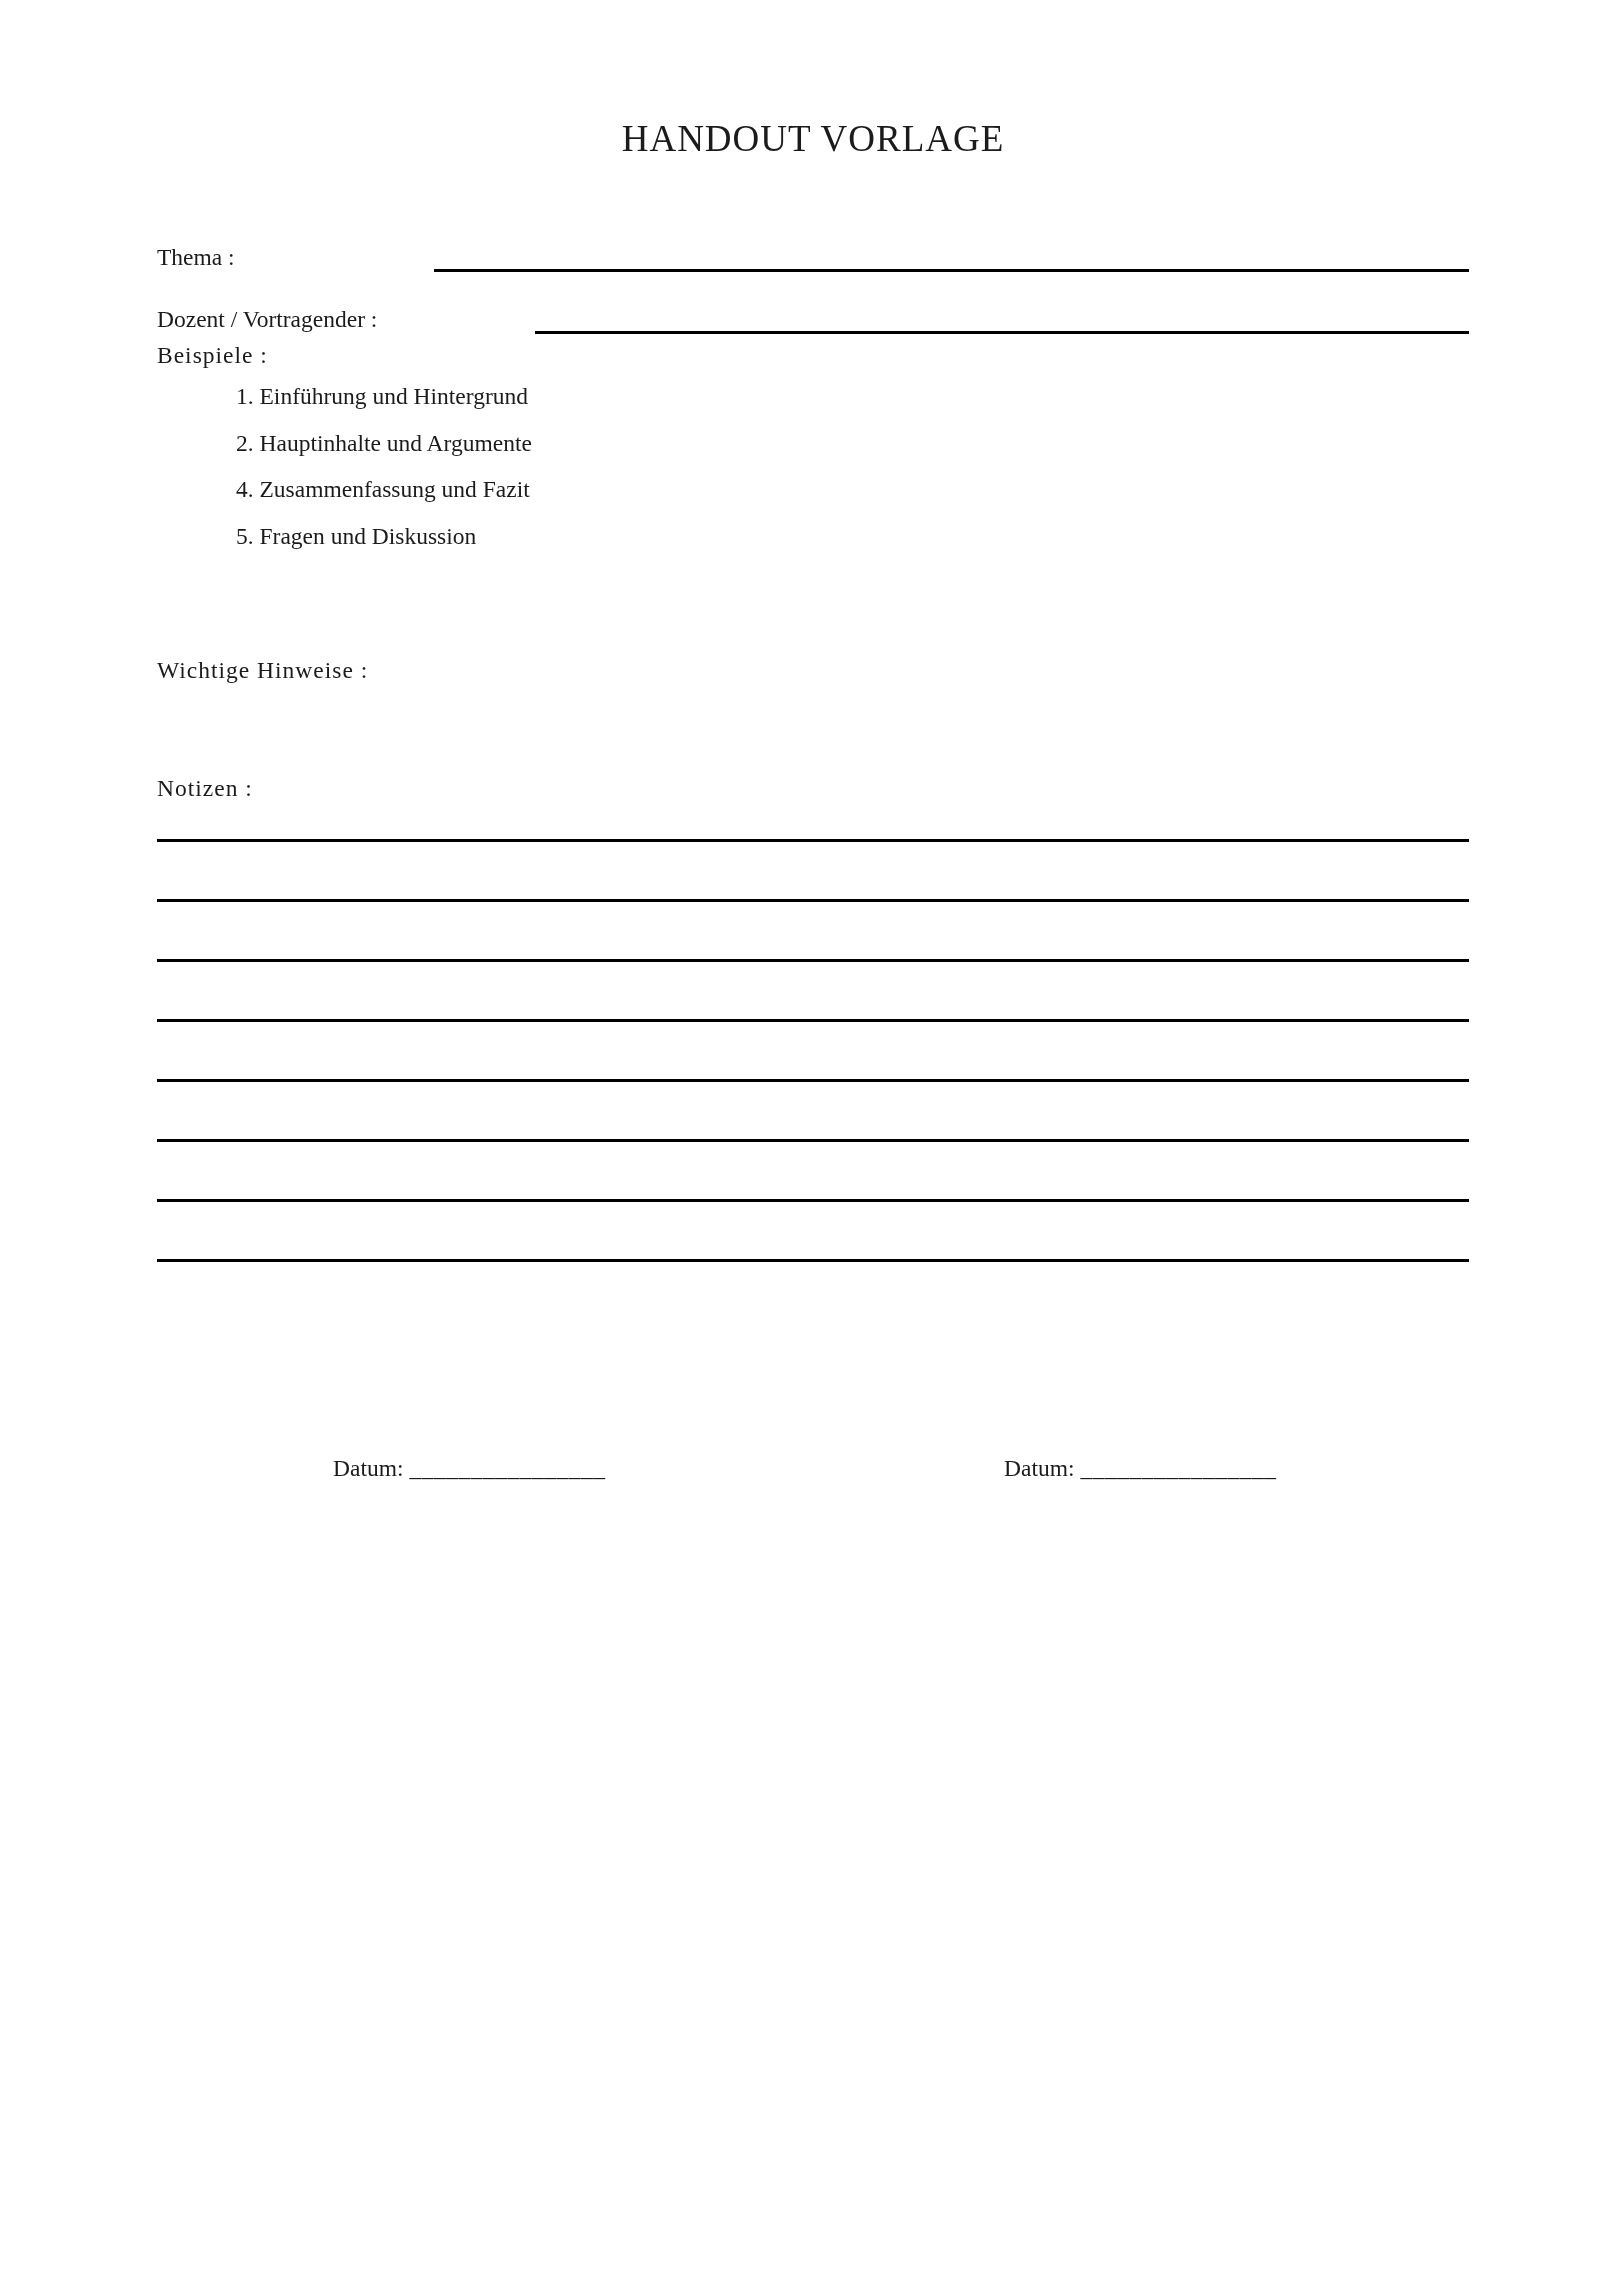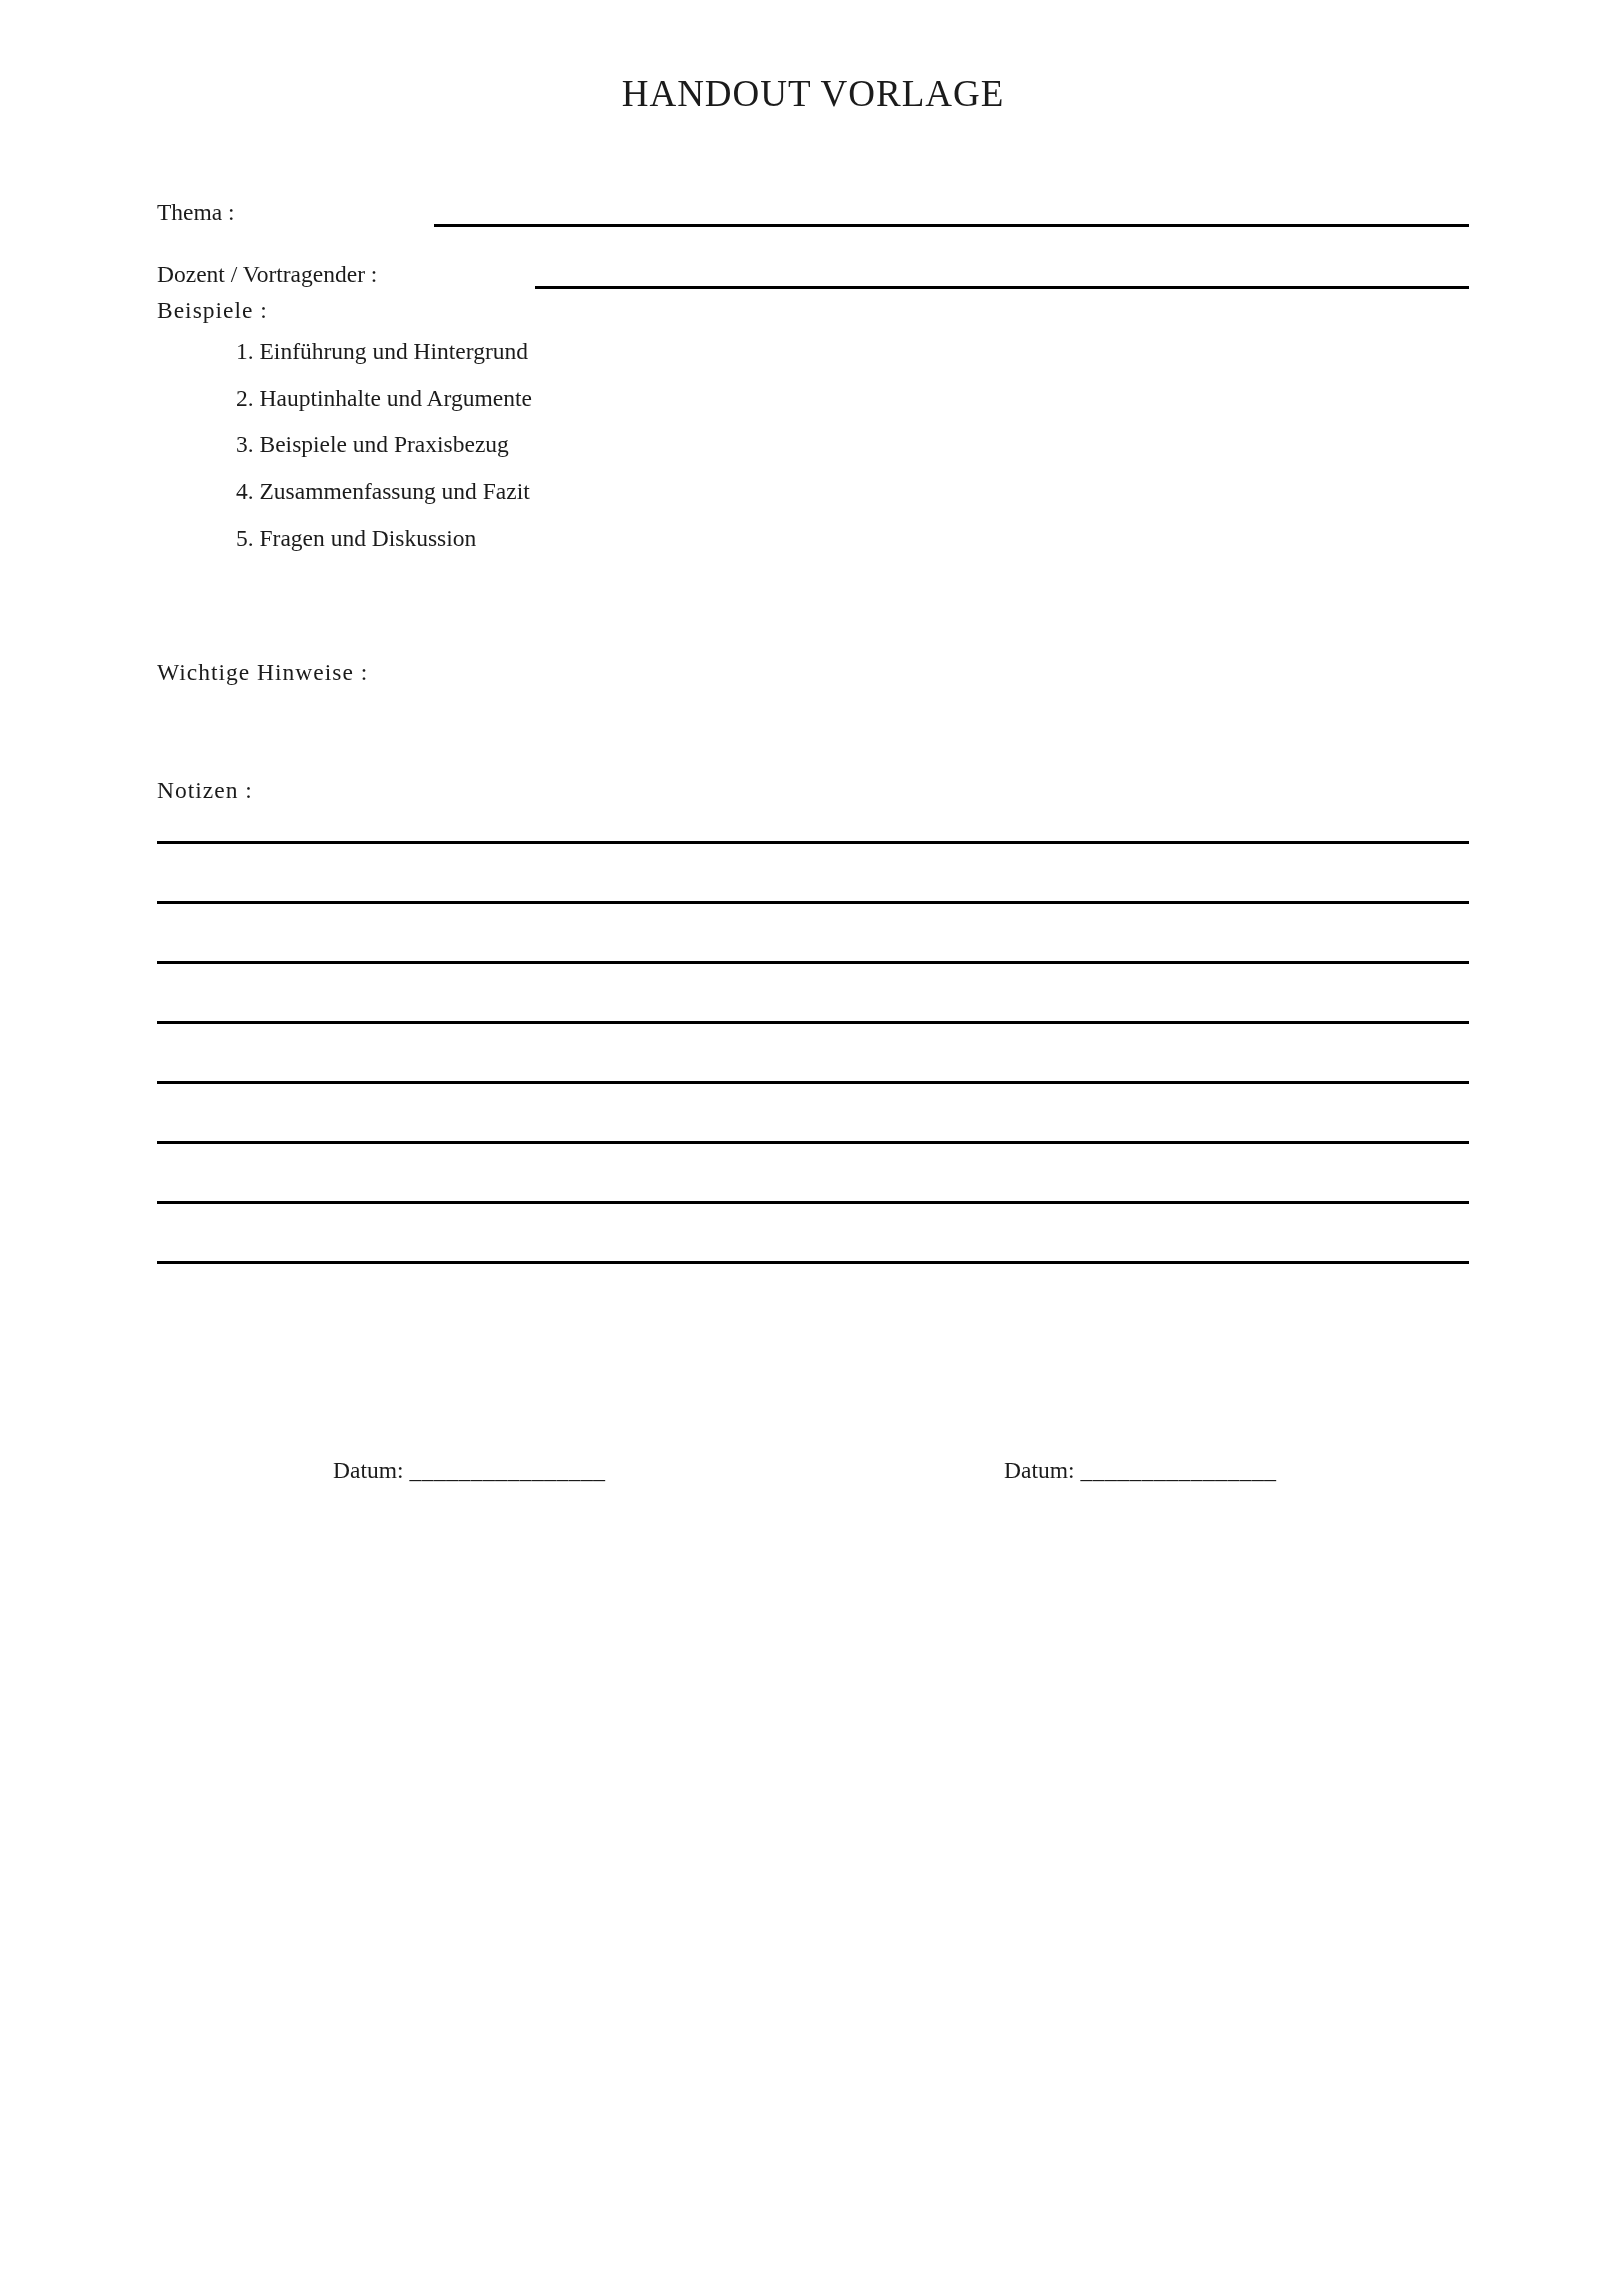--- a/index.html
+++ b/index.html
@@ -10,21 +10,21 @@
     width: 1621px;
     height: 2293px;
     background: #ffffff;
     color: #1b1b1b;
     font-family: "Liberation Serif", "DejaVu Serif", serif;
     font-size: 23.5px;
     padding: 0 152px 0 157px;
     overflow: hidden;
   }
   .doc-title {
-    padding-top: 72px;
+    padding-top: 117px;
     text-align: center;
     font-size: 37px;
     font-weight: normal;
     letter-spacing: 1px;
     line-height: 43px;
   }
   .field-row { display: flex; align-items: flex-end; line-height: 30px; gap: 48px; }
   .field-row-thema { margin-top: 82px; }
   .field-row-dozent { margin-top: 32px; }
   .field-label { white-space: nowrap; }
@@ -66,21 +66,20 @@
   <div class="field-row field-row-dozent">
     <span class="field-label">Dozent / Vortragender :</span>
     <div class="fill-line fill-line-dozent"></div>
   </div>
 
   <div class="section-label gliederung-label">Beispiele :</div>
 
   <ul class="outline-list">
     <li>1. Einführung und Hintergrund</li>
     <li>2. Hauptinhalte und Argumente</li>
-    <li>3. Beispiele und Praxisbezug</li>
     <li>4. Zusammenfassung und Fazit</li>
     <li>5. Fragen und Diskussion</li>
   </ul>
 
   <div class="section-label hinweise-label">Wichtige Hinweise :</div>
 
 
   <div class="section-label notizen-label">Notizen :</div>
 
   <div class="notes-lines">

